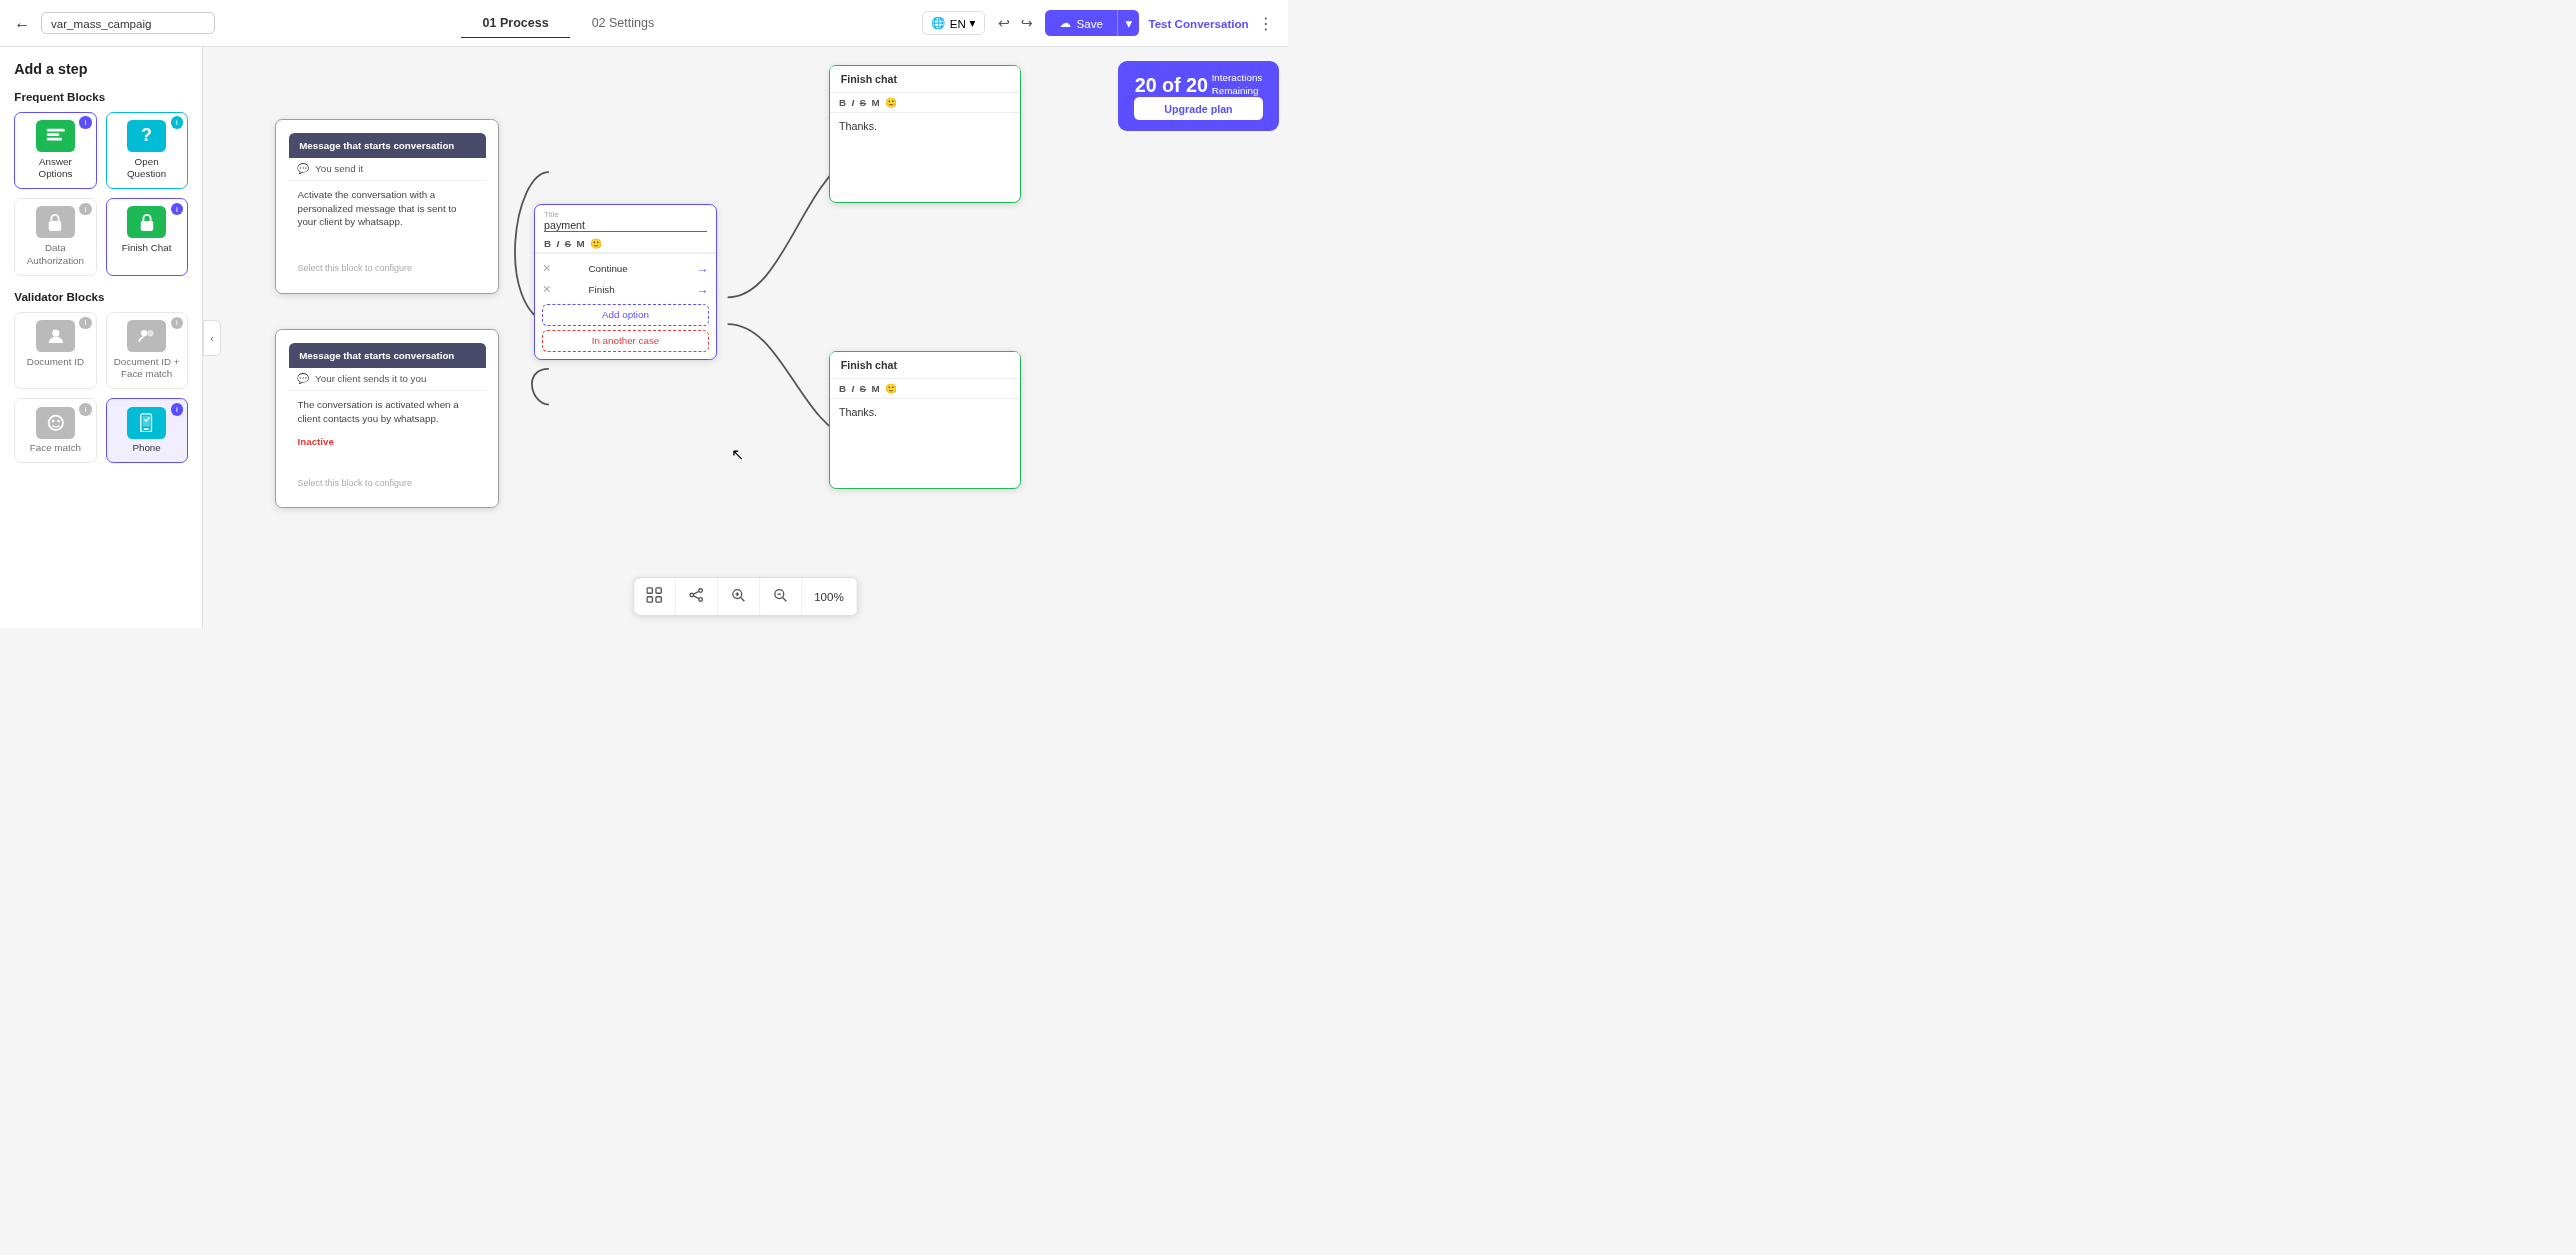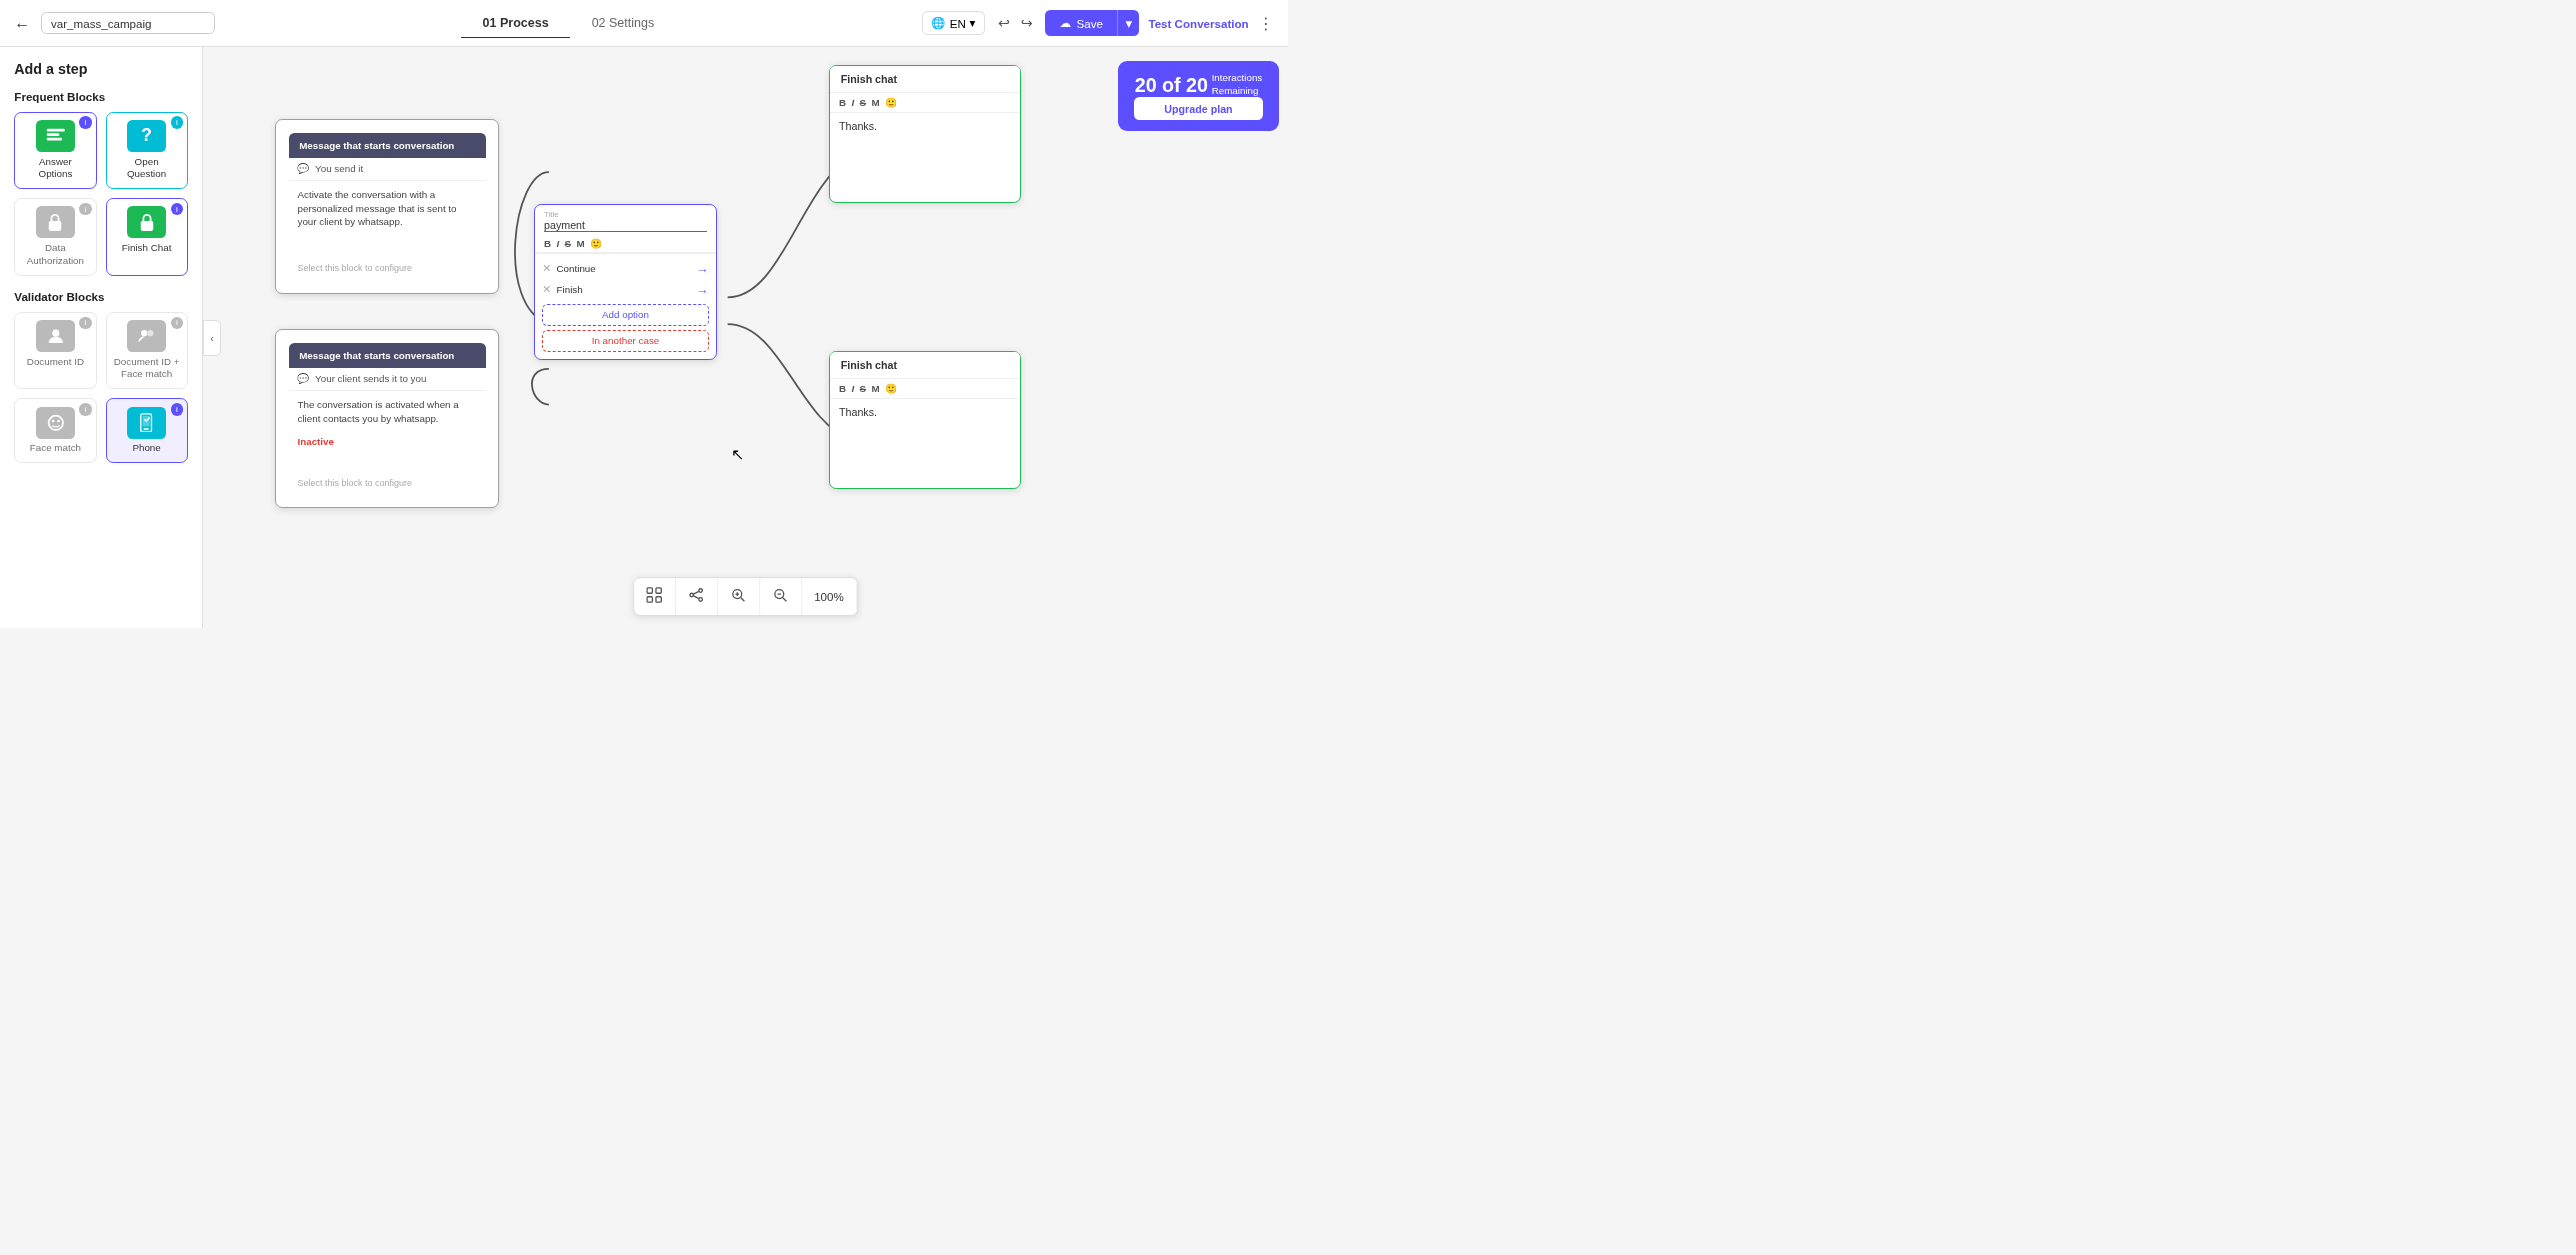--- a/index.html
+++ b/index.html
@@ -132,21 +132,21 @@
     .payment-title-input {
       border: none; border-bottom: 0.9px solid #5b4fff; width: 100%;
       font-size: 10.7px; color: #333; outline: none; background: transparent;
     }
 
     
     .option-row {
       display: flex; align-items: center; padding: 3.6px 7.2px; gap: 5.4px;
     }
     .option-x { color: #aaa; cursor: pointer; font-size: 10.7px; }
-    .option-text { flex: 1; font-size: 9.8px; color: #333; }
+    .option-text { flex: 1; font-size: 9.8px; color: #333; margin-left: 32px; }
     .option-arrow { color: #5b4fff; font-size: 12.5px; }
     .add-option-btn {
       margin: 3.6px 7.2px; border: 1.8px dashed #5b4fff; border-radius: 5.4px;
       padding: 4.5px 9px; font-size: 9.8px; color: #5b4fff; text-align: center;
       cursor: pointer; background: transparent;
     }
     .another-case-btn {
       margin: 3.6px 7.2px 7.2px; border: 1.8px dashed #e53935; border-radius: 5.4px;
       padding: 4.5px 9px; font-size: 9.8px; color: #e53935; text-align: center;
       cursor: pointer; background: transparent;

